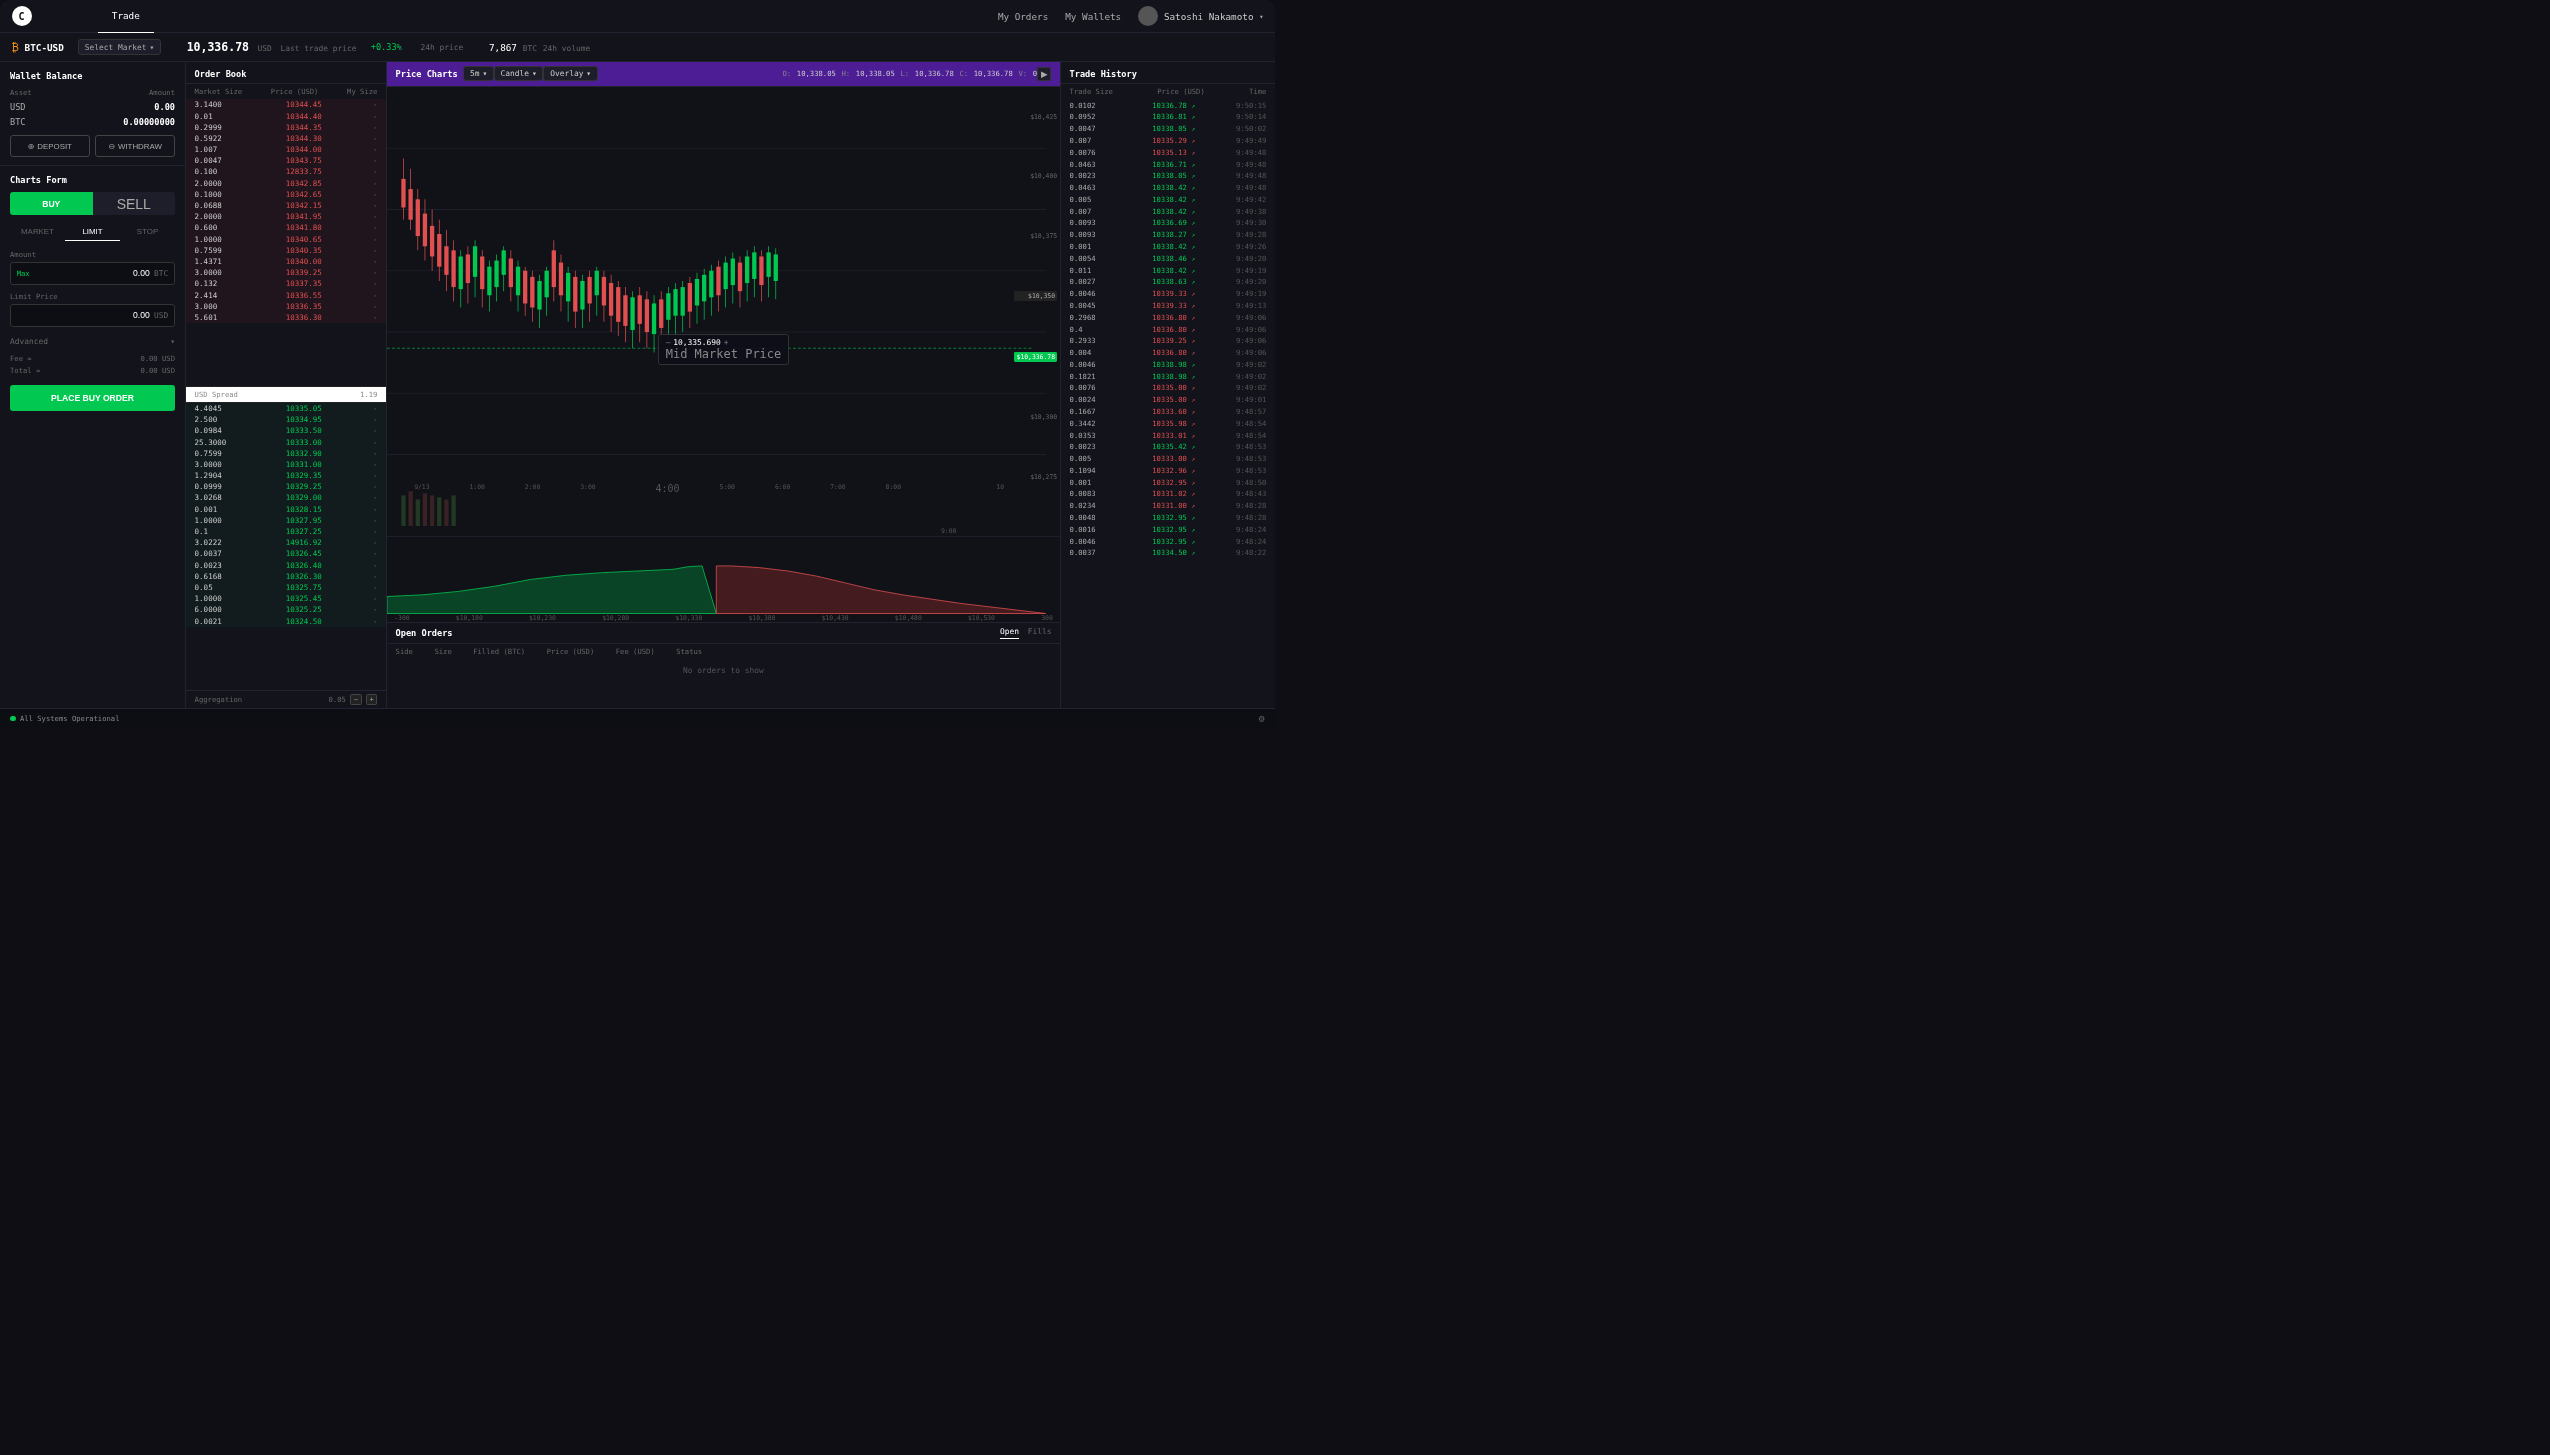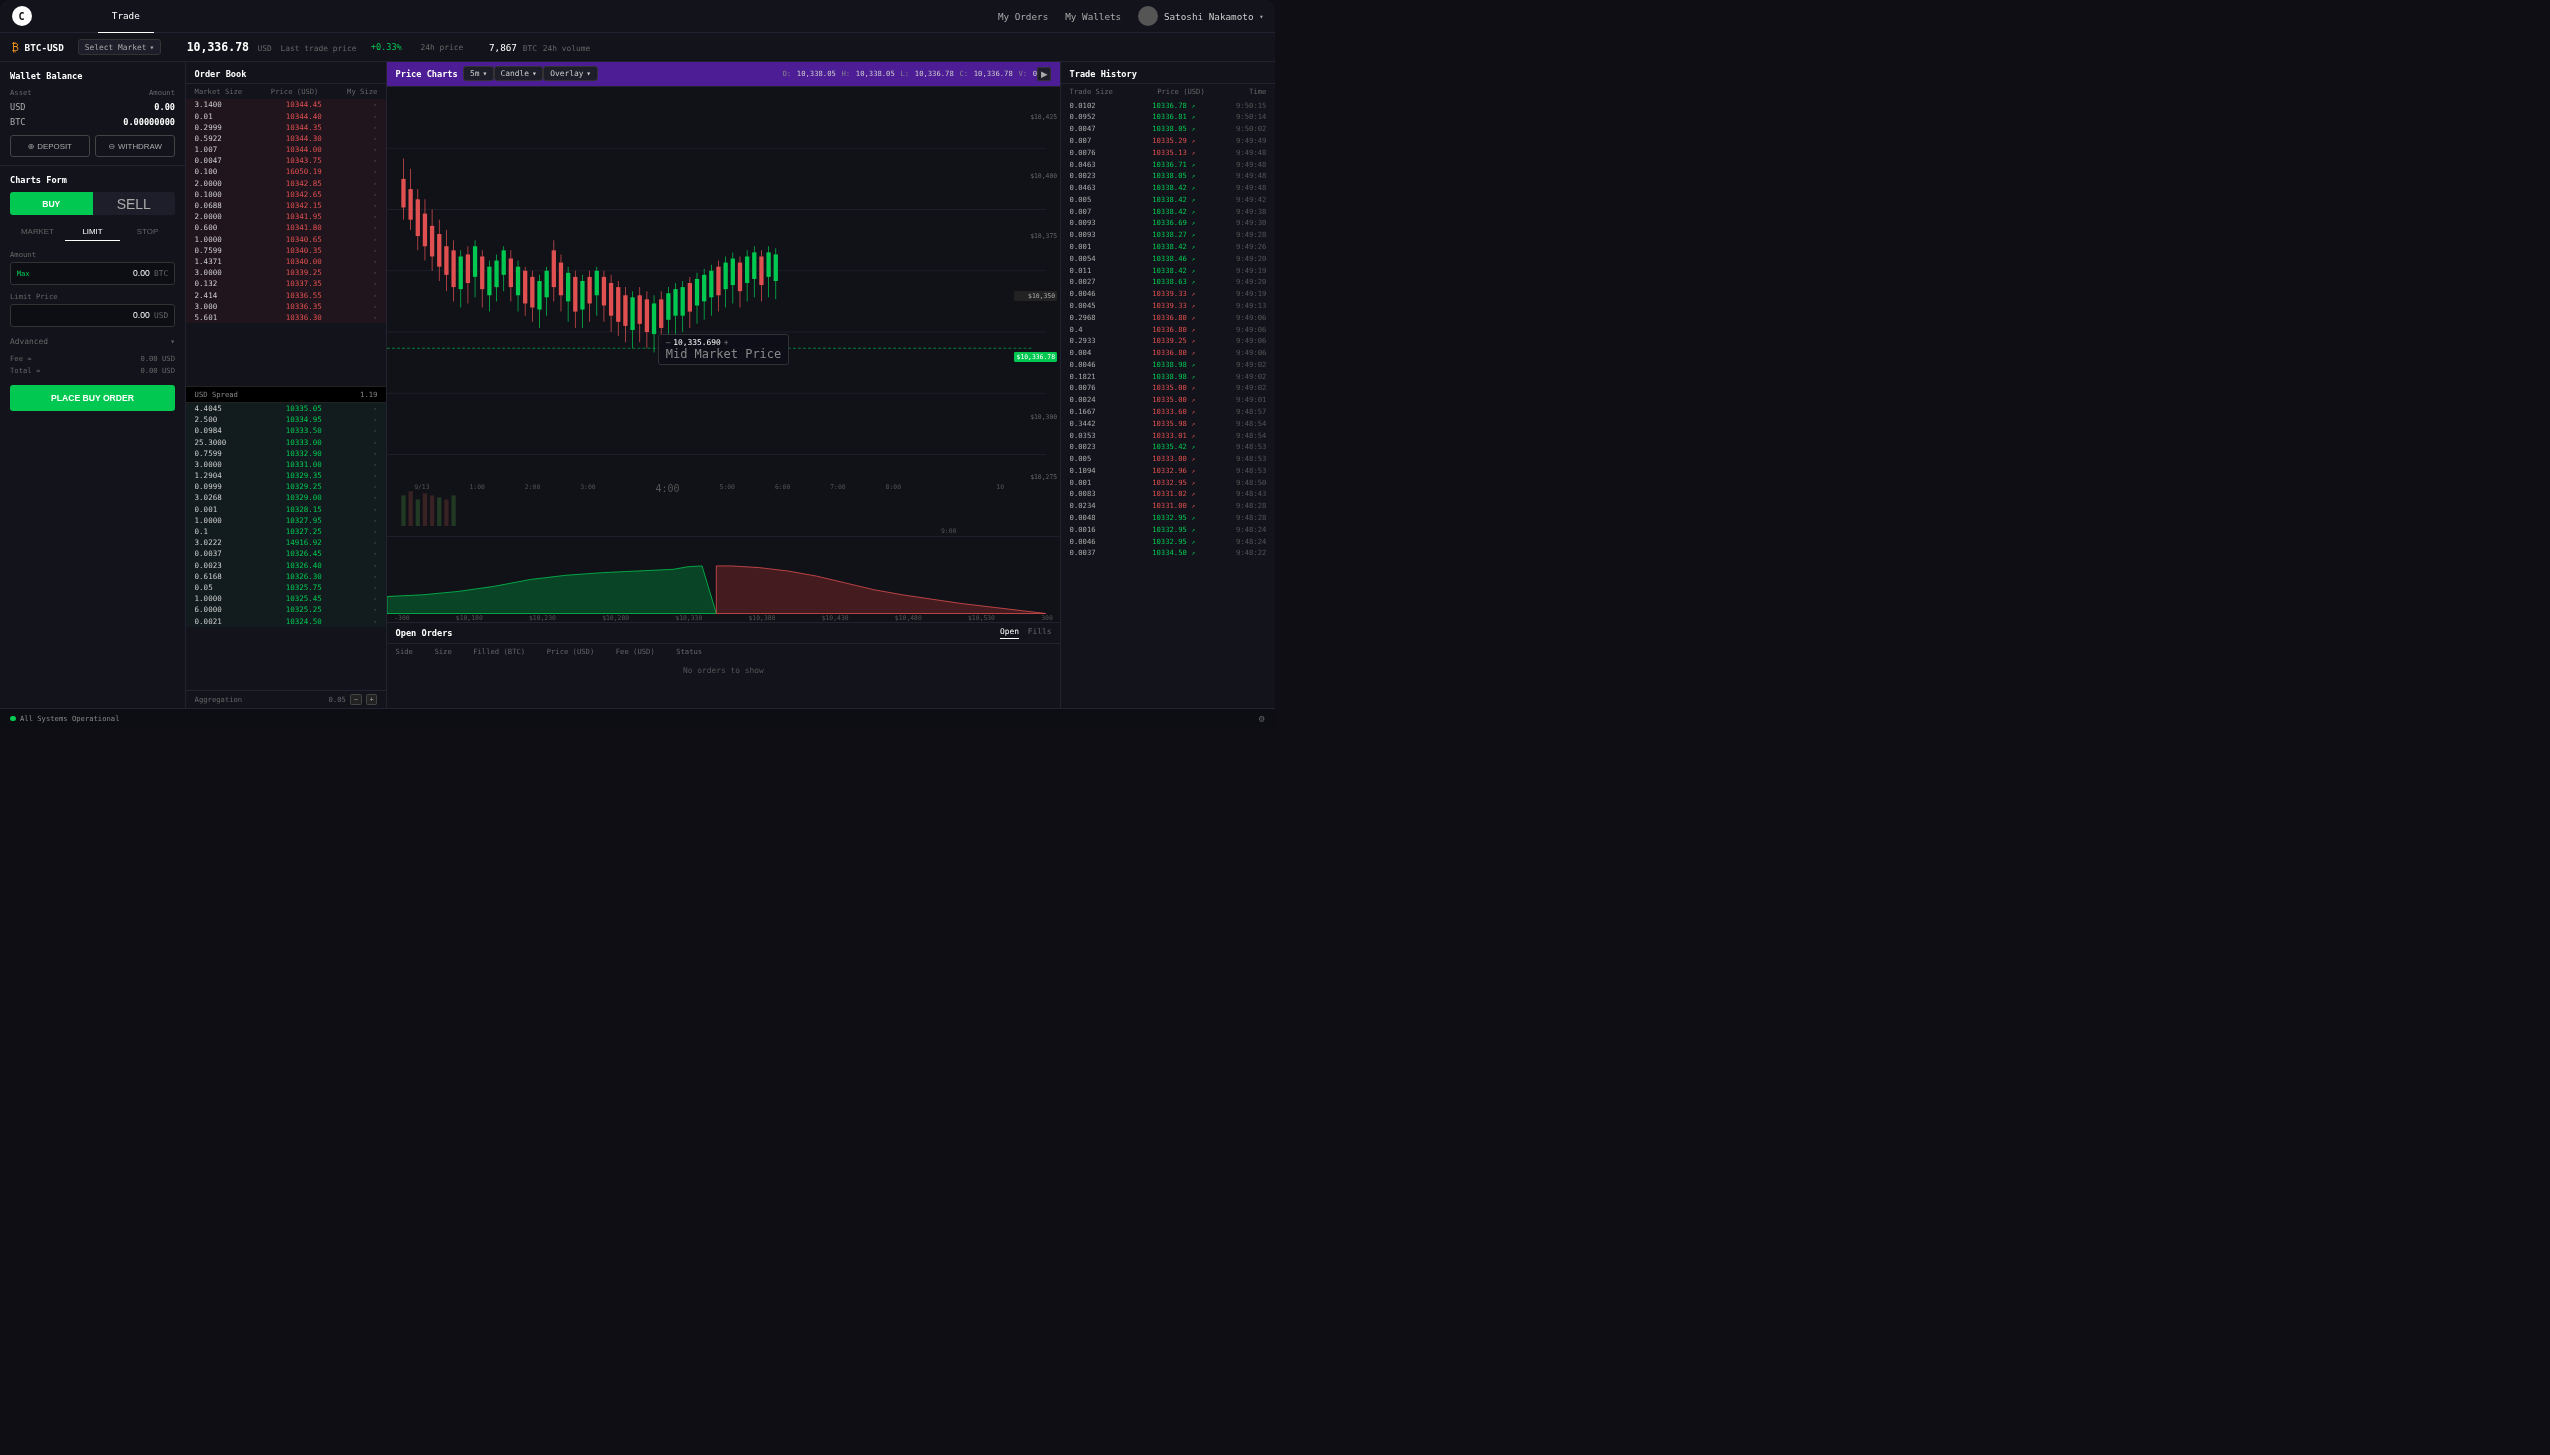--- a/index.html
+++ b/index.html
@@ -373,21 +373,21 @@
     .ob-size { color: #ccc; min-width: 43px; }
     .ob-price-sell { color: #e05050; min-width: 50px; text-align: right; }
     .ob-price-buy { color: #00c851; min-width: 50px; text-align: right; }
     .ob-my-size { color: #666; min-width: 21.5px; text-align: right; }
     .ob-spread {
       display: flex;
       justify-content: space-between;
       padding: 2.9px 8.6px;
       font-size: 7.2px;
       color: #888;
-      background: #000000;
+      background: #ffffff;
       border-top: 0.7px solid #222;
       border-bottom: 0.7px solid #222;
     }
     .ob-row-buy { background: rgba(0, 200, 81, 0.05); }
     .aggregation-row {
       display: flex;
       align-items: center;
       justify-content: space-between;
       padding: 2.9px 8.6px;
       font-size: 7.2px;
@@ -689,21 +689,21 @@
             <span class="ob-price-sell">10344.00</span>
             <span class="ob-my-size">-</span>
           </div>
           <div class="ob-row ob-row-bg-sell">
             <span class="ob-size">0.0047</span>
             <span class="ob-price-sell">10343.75</span>
             <span class="ob-my-size">-</span>
           </div>
           <div class="ob-row ob-row-bg-sell">
             <span class="ob-size">0.100</span>
-            <span class="ob-price-sell">16050.19</span>
+            <span class="ob-price-sell">12833.75</span>
             <span class="ob-my-size">-</span>
           </div>
           <div class="ob-row ob-row-bg-sell">
             <span class="ob-size">2.0000</span>
             <span class="ob-price-sell">10342.85</span>
             <span class="ob-my-size">-</span>
           </div>
           <div class="ob-row ob-row-bg-sell">
             <span class="ob-size">0.1000</span>
             <span class="ob-price-sell">10342.65</span>

